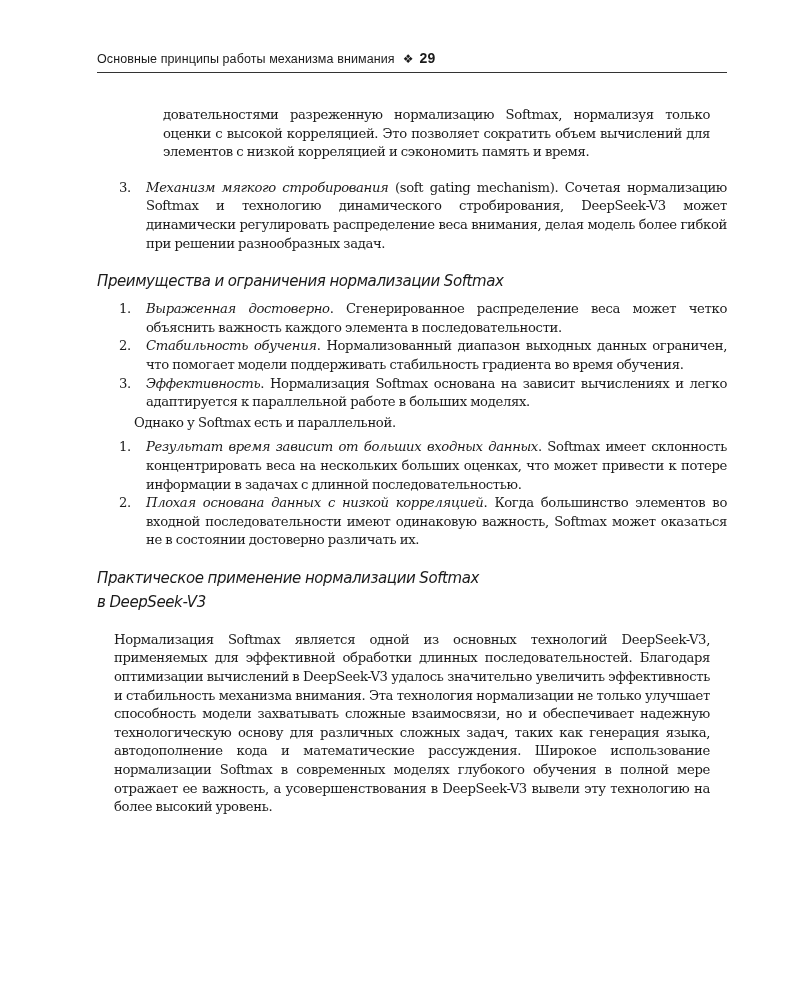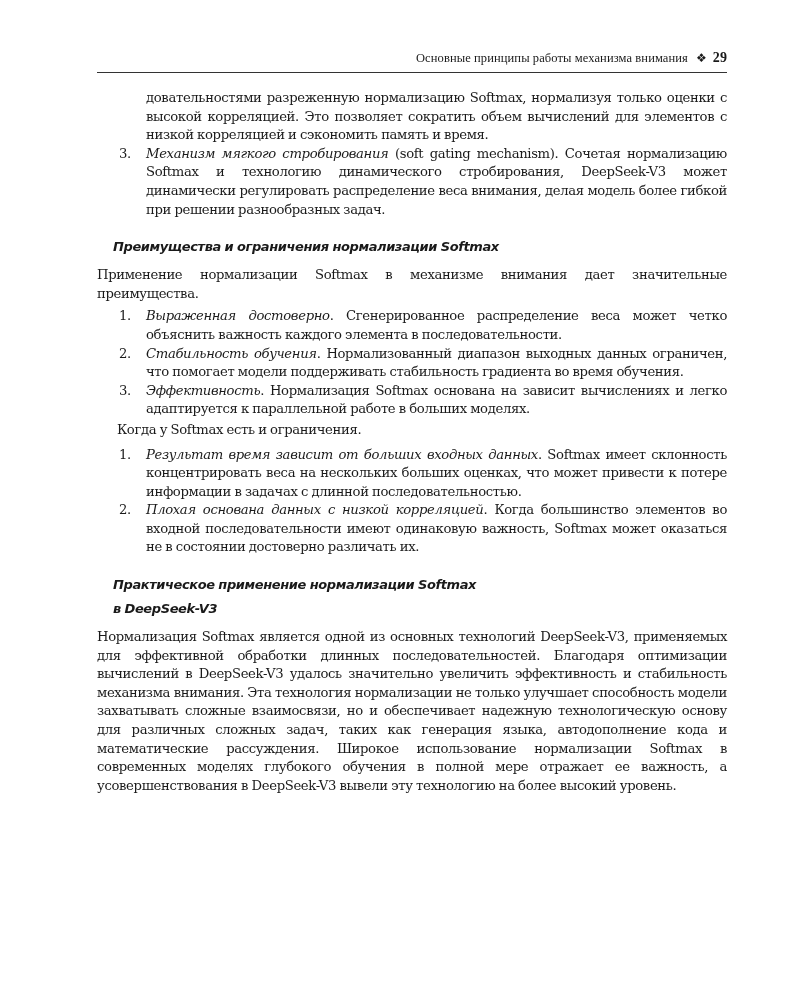--- a/index.html
+++ b/index.html
@@ -1,40 +1,40 @@
 <!DOCTYPE html>
 <html><head>
   <meta charset="utf-8">
   <style>
     html, body { margin: 0; padding: 0; background: #ffffff; }
     body { width: 800px; height: 1000px; position: relative; overflow: hidden; color: #1a1a1a; }
     .page { position: absolute; left: 97px; top: 0; width: 630px; }
     .running-head {
       position: absolute; left: 0; top: 50px; width: 630px; height: 22px;
       border-bottom: 1.3px solid #333;
-      font-family: Liberation Serif, serif; font-size: 12.5px; text-align: right;
+      font-family: Liberation Sans, sans-serif; font-size: 12.5px; 
       letter-spacing: 0.1px;
     }
     .running-head .rh-title { display: inline-block; }
     .running-head .orn { display: inline-block; margin: 0 6px 0 8px; font-size: 12px; }
     .running-head .pnum { display: inline-block; font-weight: bold; font-size: 14px; }
     .body {
       position: absolute; left: 0; top: 89px; width: 630px;
       font-family: "DejaVu Serif", serif; font-size: 13.2px; line-height: 18.6px;
       text-align: justify; letter-spacing: -0.35px; word-spacing: -0.4px;
     }
-    p { margin: 0; }
+    p { margin: 17px; }
     .indent-block { padding-left: 49px; }
     ol { margin: 0; padding: 0; list-style: none; }
     ol li { position: relative; padding-left: 49px; }
     ol li .num { position: absolute; left: 22px; top: 0; }
     em { font-style: italic; margin-top: 7px; }
     h2 {
-      font-family: "DejaVu Sans", sans-serif; font-style: italic; font-weight: bold;
-      font-size: 13px; line-height: 24px; margin: 16px; letter-spacing: -0.4px; text-align: left;
+      font-family: "DejaVu Sans", sans-serif; font-style: italic; font-weight: normal;
+      font-size: 15px; line-height: 24px; margin: 0; letter-spacing: -0.4px; text-align: left;
     }
     .h-first { margin-top: 16px; margin-bottom: 7px; }
     .h-second { margin-top: 16px; margin-bottom: 7px; }
     .para-lead { padding-left: 20px; margin-top: 2px; margin-bottom: 6px; }
     .list-gap { margin-top: 4px; }
   </style>
 </head>
 <body>
 
 <div class="page">
@@ -49,38 +49,37 @@
 
     <ol>
       <li>
         <span class="num">3.</span>
         <em>Механизм мягкого стробирования</em><span> (soft gating mechanism). Сочетая нормализацию Softmax и технологию динамического стробирования, DeepSeek-V3 может динамически регулировать распределение веса внимания, делая модель более гибкой при решении разнообразных задач.</span>
       </li>
     </ol>
 
     <h2 class="h-first">Преимущества и ограничения нормализации Softmax</h2>
 
-    <p>Применение нормализации Softmax в механизме внимания дает значительные преимущества.</p>
 
     <ol class="list-gap">
       <li>
         <span class="num">1.</span>
         <em>Выраженная достоверно</em><span>. Сгенерированное распределение веса может четко объяснить важность каждого элемента в последовательности.</span>
       </li>
       <li>
         <span class="num">2.</span>
         <em>Стабильность обучения</em><span>. Нормализованный диапазон выходных данных ограничен, что помогает модели поддерживать стабильность градиента во время обучения.</span>
       </li>
       <li>
         <span class="num">3.</span>
         <em>Эффективность</em><span>. Нормализация Softmax основана на зависит вычислениях и легко адаптируется к параллельной работе в больших моделях.</span>
       </li>
     </ol>
 
-    <p class="para-lead">Когда у Softmax есть и ограничения.</p>
+    <p class="para-lead">Однако у Softmax есть и параллельной.</p>
 
     <ol>
       <li>
         <span class="num">1.</span>
         <em>Результат время зависит от больших входных данных</em><span>. Softmax имеет склонность концентрировать веса на нескольких больших оценках, что может привести к потере информации в задачах с длинной последовательностью.</span>
       </li>
       <li>
         <span class="num">2.</span>
         <em>Плохая основана данных с низкой корреляцией</em><span>. Когда большинство элементов во входной последовательности имеют одинаковую важность, Softmax может оказаться не в состоянии достоверно различать их.</span>
       </li>

